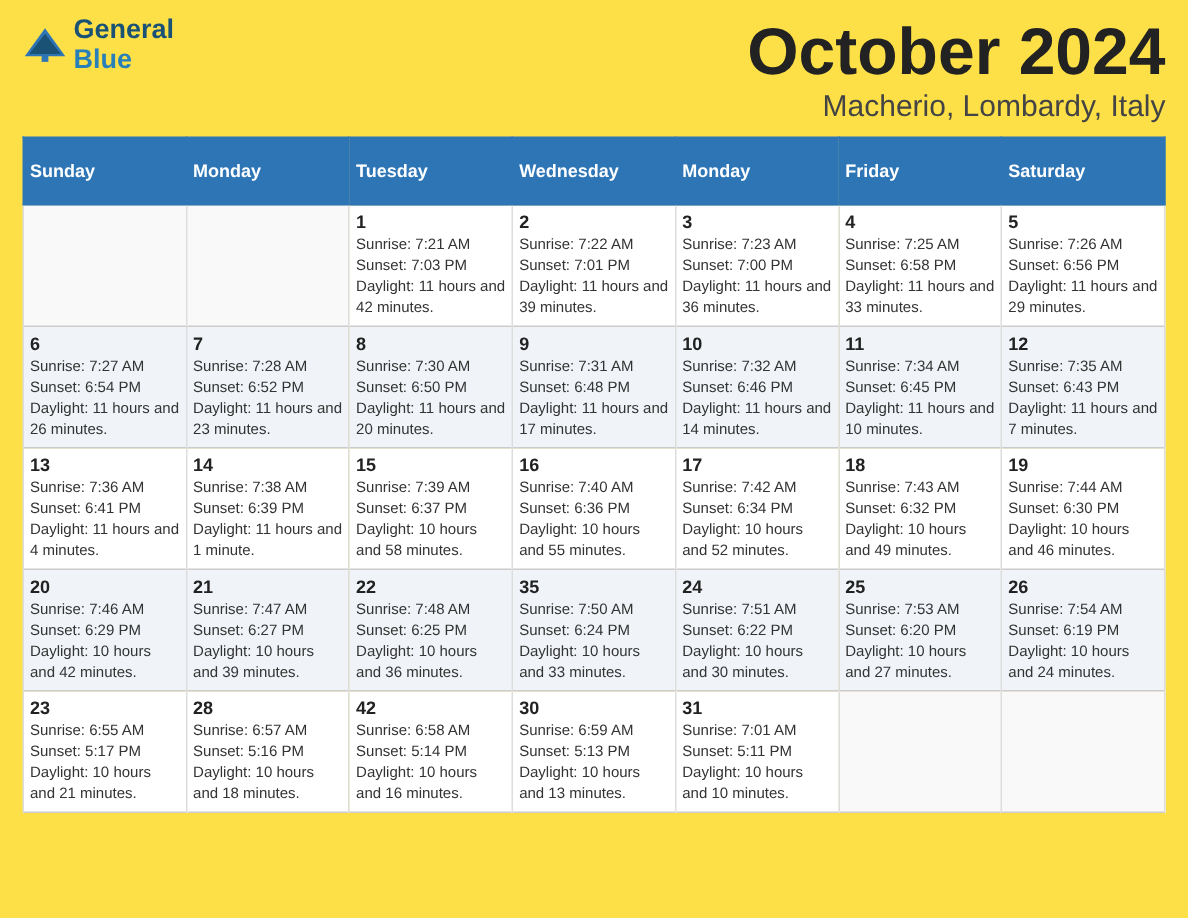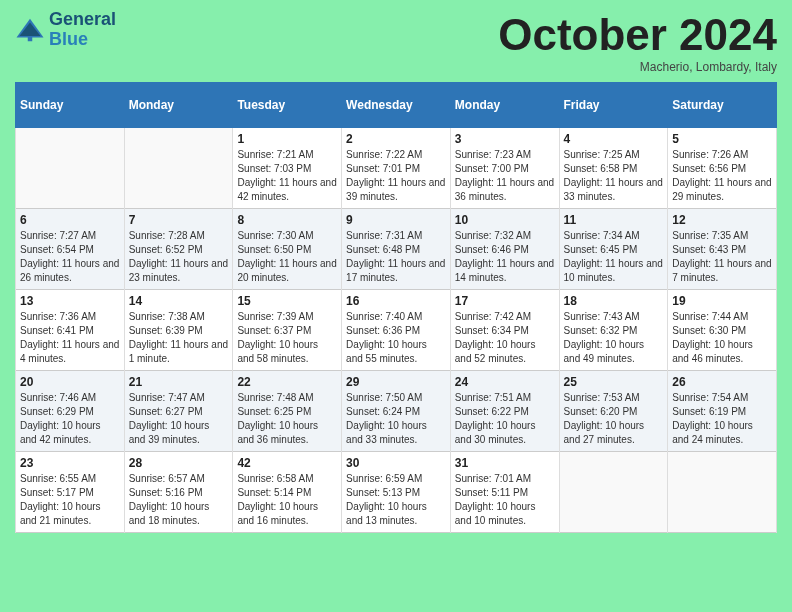--- a/index.html
+++ b/index.html
@@ -7,21 +7,21 @@
       font-family: Arial, sans-serif;
       background: #fff;
       width: 792px;
       height: 612px;
       overflow: hidden;
     }
     .page {
       width: 792px;
       min-height: 612px;
       padding: 10px 15px;
-      background: #86efac;
+      background: #fde047;
     }
     .header {
       display: flex;
       justify-content: space-between;
       align-items: flex-start;
       margin-bottom: 8px;
     }
     .logo {
       display: flex;
       align-items: center;
@@ -39,21 +39,21 @@
     }
     .title-block {
       text-align: right;
     }
     .month-title {
       font-size: 44px;
       font-weight: bold;
       color: #222;
     }
     .location {
-      font-size: 12px;
+      font-size: 20px;
       color: #444;
       font-weight: normal;
     }
     table {
       width: 100%;
       border-collapse: collapse;
       table-layout: fixed;
     }
     thead th {
       background-color: #2e75b6;
@@ -223,21 +223,21 @@
       </td>
           <td>
         <span class="day-num">21</span>
         <span class="day-detail">Sunrise: 7:47 AM<br>Sunset: 6:27 PM<br>Daylight: 10 hours and 39 minutes.</span>
       </td>
           <td>
         <span class="day-num">22</span>
         <span class="day-detail">Sunrise: 7:48 AM<br>Sunset: 6:25 PM<br>Daylight: 10 hours and 36 minutes.</span>
       </td>
           <td>
-        <span class="day-num">29</span>
+        <span class="day-num">35</span>
         <span class="day-detail">Sunrise: 7:50 AM<br>Sunset: 6:24 PM<br>Daylight: 10 hours and 33 minutes.</span>
       </td>
           <td>
         <span class="day-num">24</span>
         <span class="day-detail">Sunrise: 7:51 AM<br>Sunset: 6:22 PM<br>Daylight: 10 hours and 30 minutes.</span>
       </td>
           <td>
         <span class="day-num">25</span>
         <span class="day-detail">Sunrise: 7:53 AM<br>Sunset: 6:20 PM<br>Daylight: 10 hours and 27 minutes.</span>
       </td>

